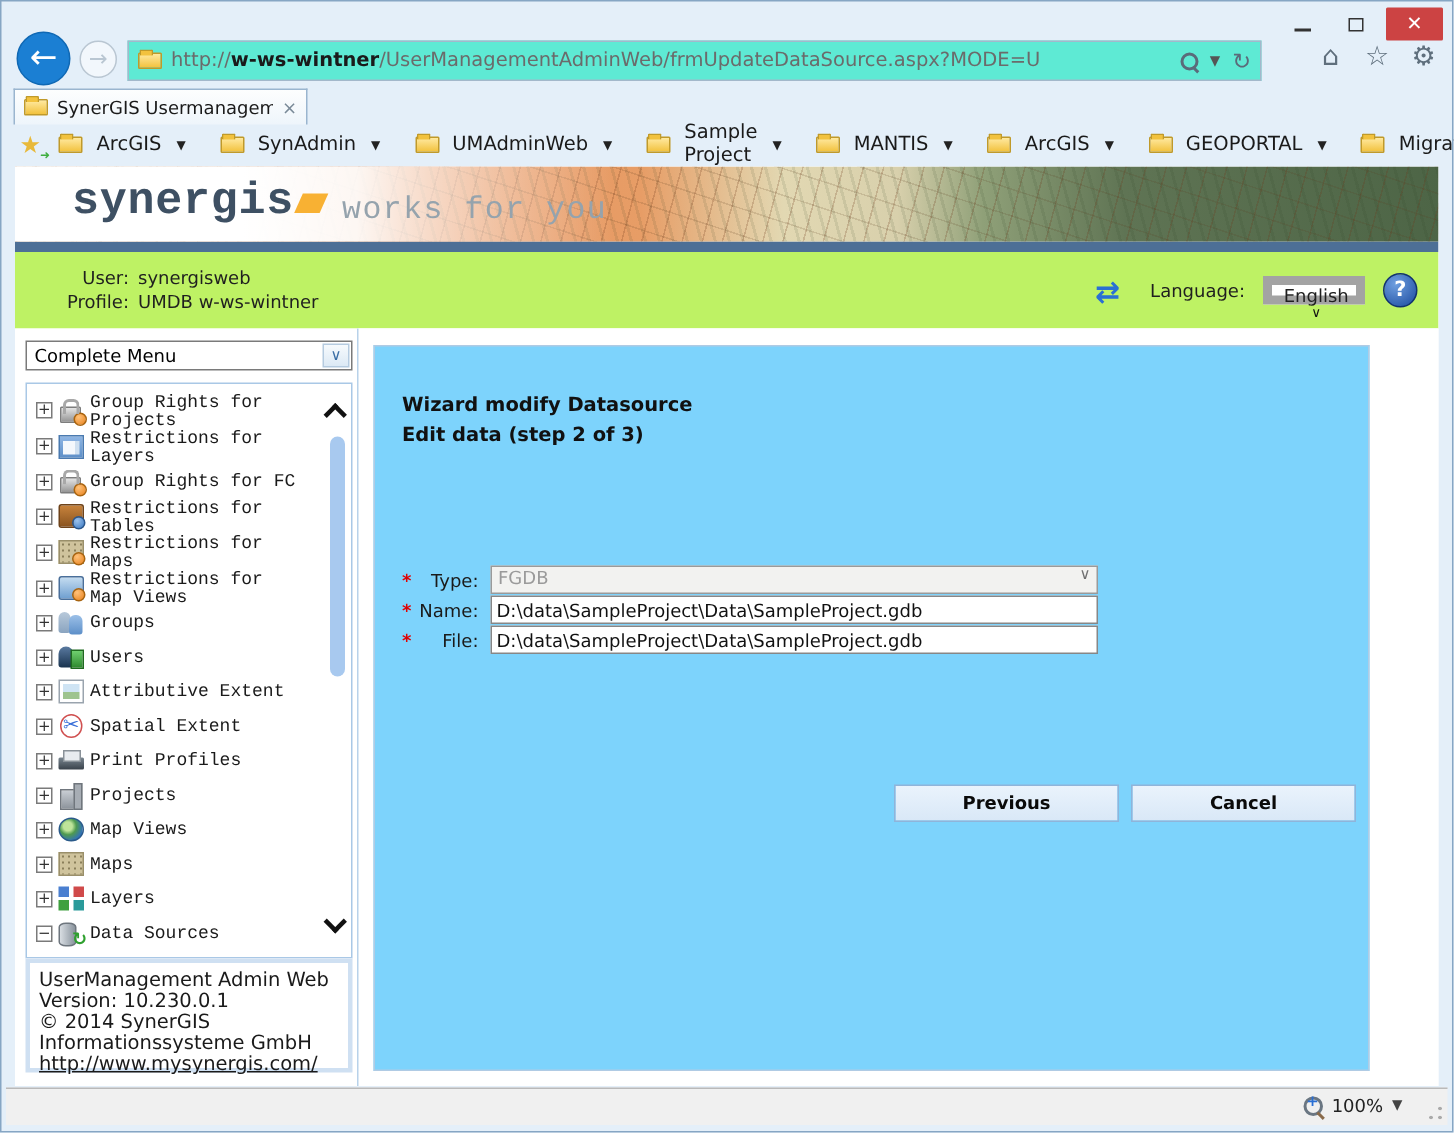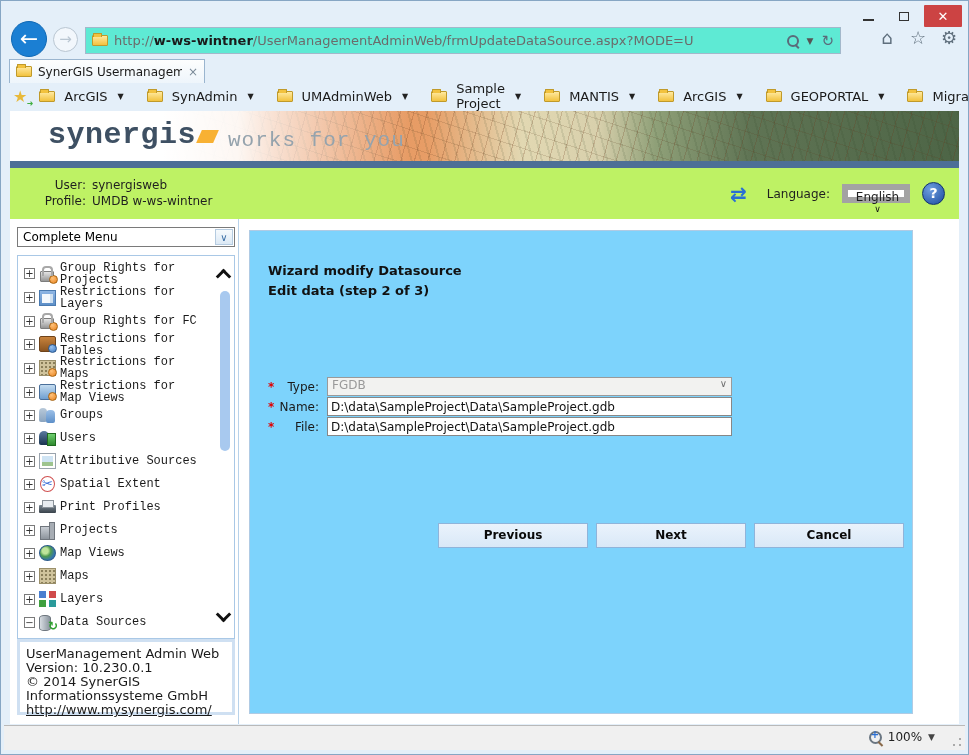--- a/index.html
+++ b/index.html
@@ -358,21 +358,21 @@
               <span class="ti ic-userbook"></span>
               <span class="lbl">
                 <span>Users</span>
                 <span></span>
               </span>
             </div>
           <div class="trow">
               <span class="exp">+</span>
               <span class="ti ic-pic"></span>
               <span class="lbl">
-                <span>Attributive Sources</span>
+                <span>Attributive Extent</span>
                 <span></span>
               </span>
             </div>
           <div class="trow">
               <span class="exp">+</span>
               <span class="ti ic-scis"></span>
               <span class="lbl">
                 <span>Spatial Extent</span>
                 <span></span>
               </span>
@@ -462,21 +462,20 @@
             </div>
             <div class="frow">
               <span class="req">*</span>
               <span class="flabel">File:</span>
               <input class="fctl" type="text" value="D:\data\SampleProject\Data\SampleProject.gdb" style="">
             </div>
           </div>
 
           <div class="wbtns">
             <button class="wbtn">Previous</button>
-            <button class="wbtn">Next</button>
             <button class="wbtn">Cancel</button>
           </div>
         </div>
       </div>
 
     </div>
   </div>
 
   <div class="statusbar">
     <div class="zoomctl">

